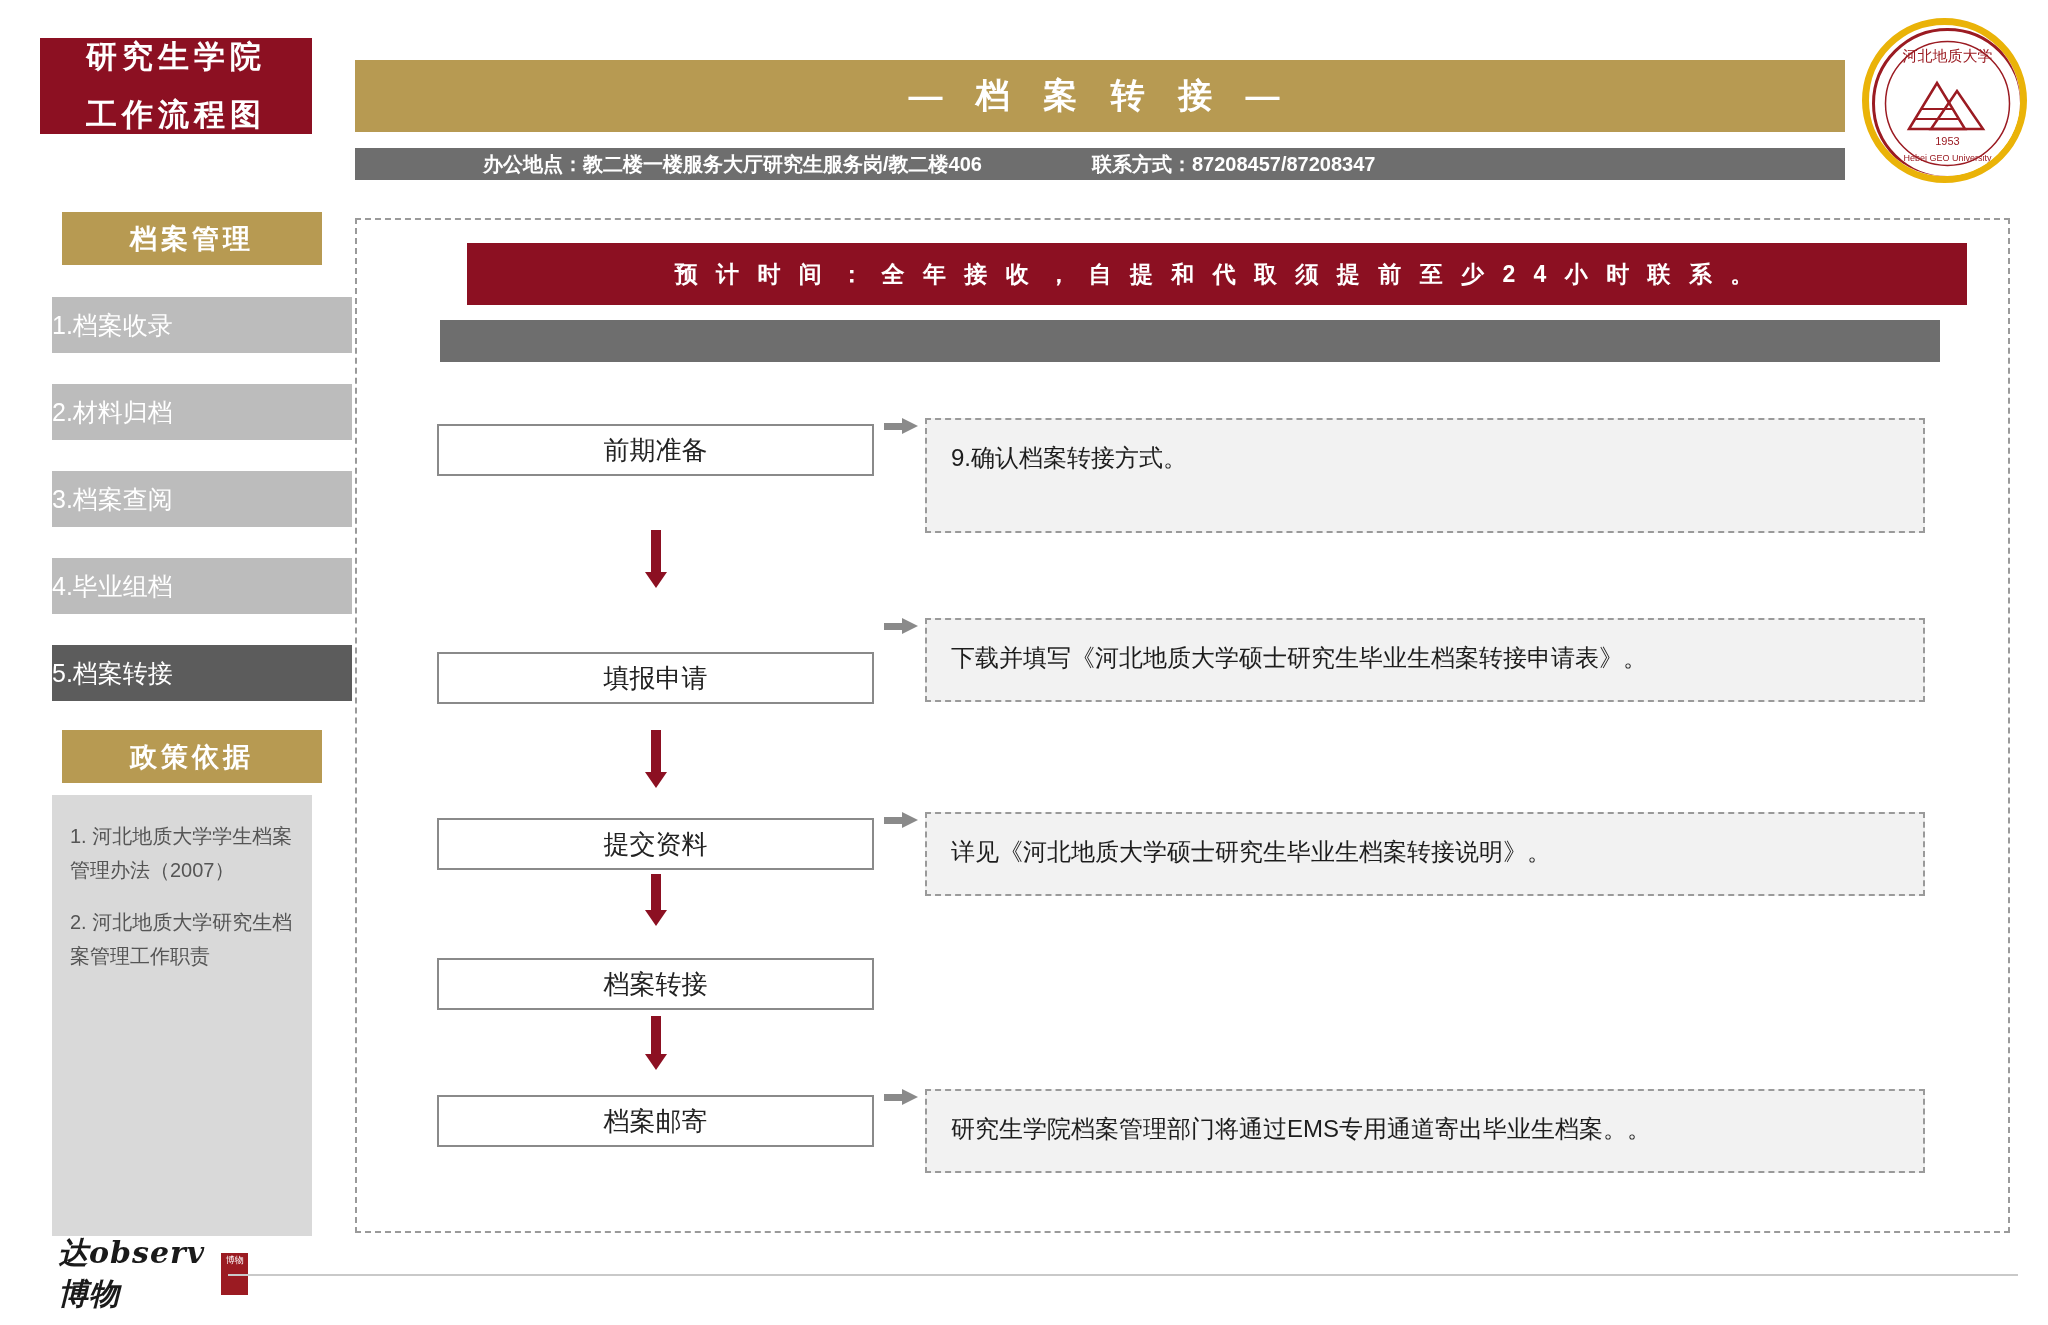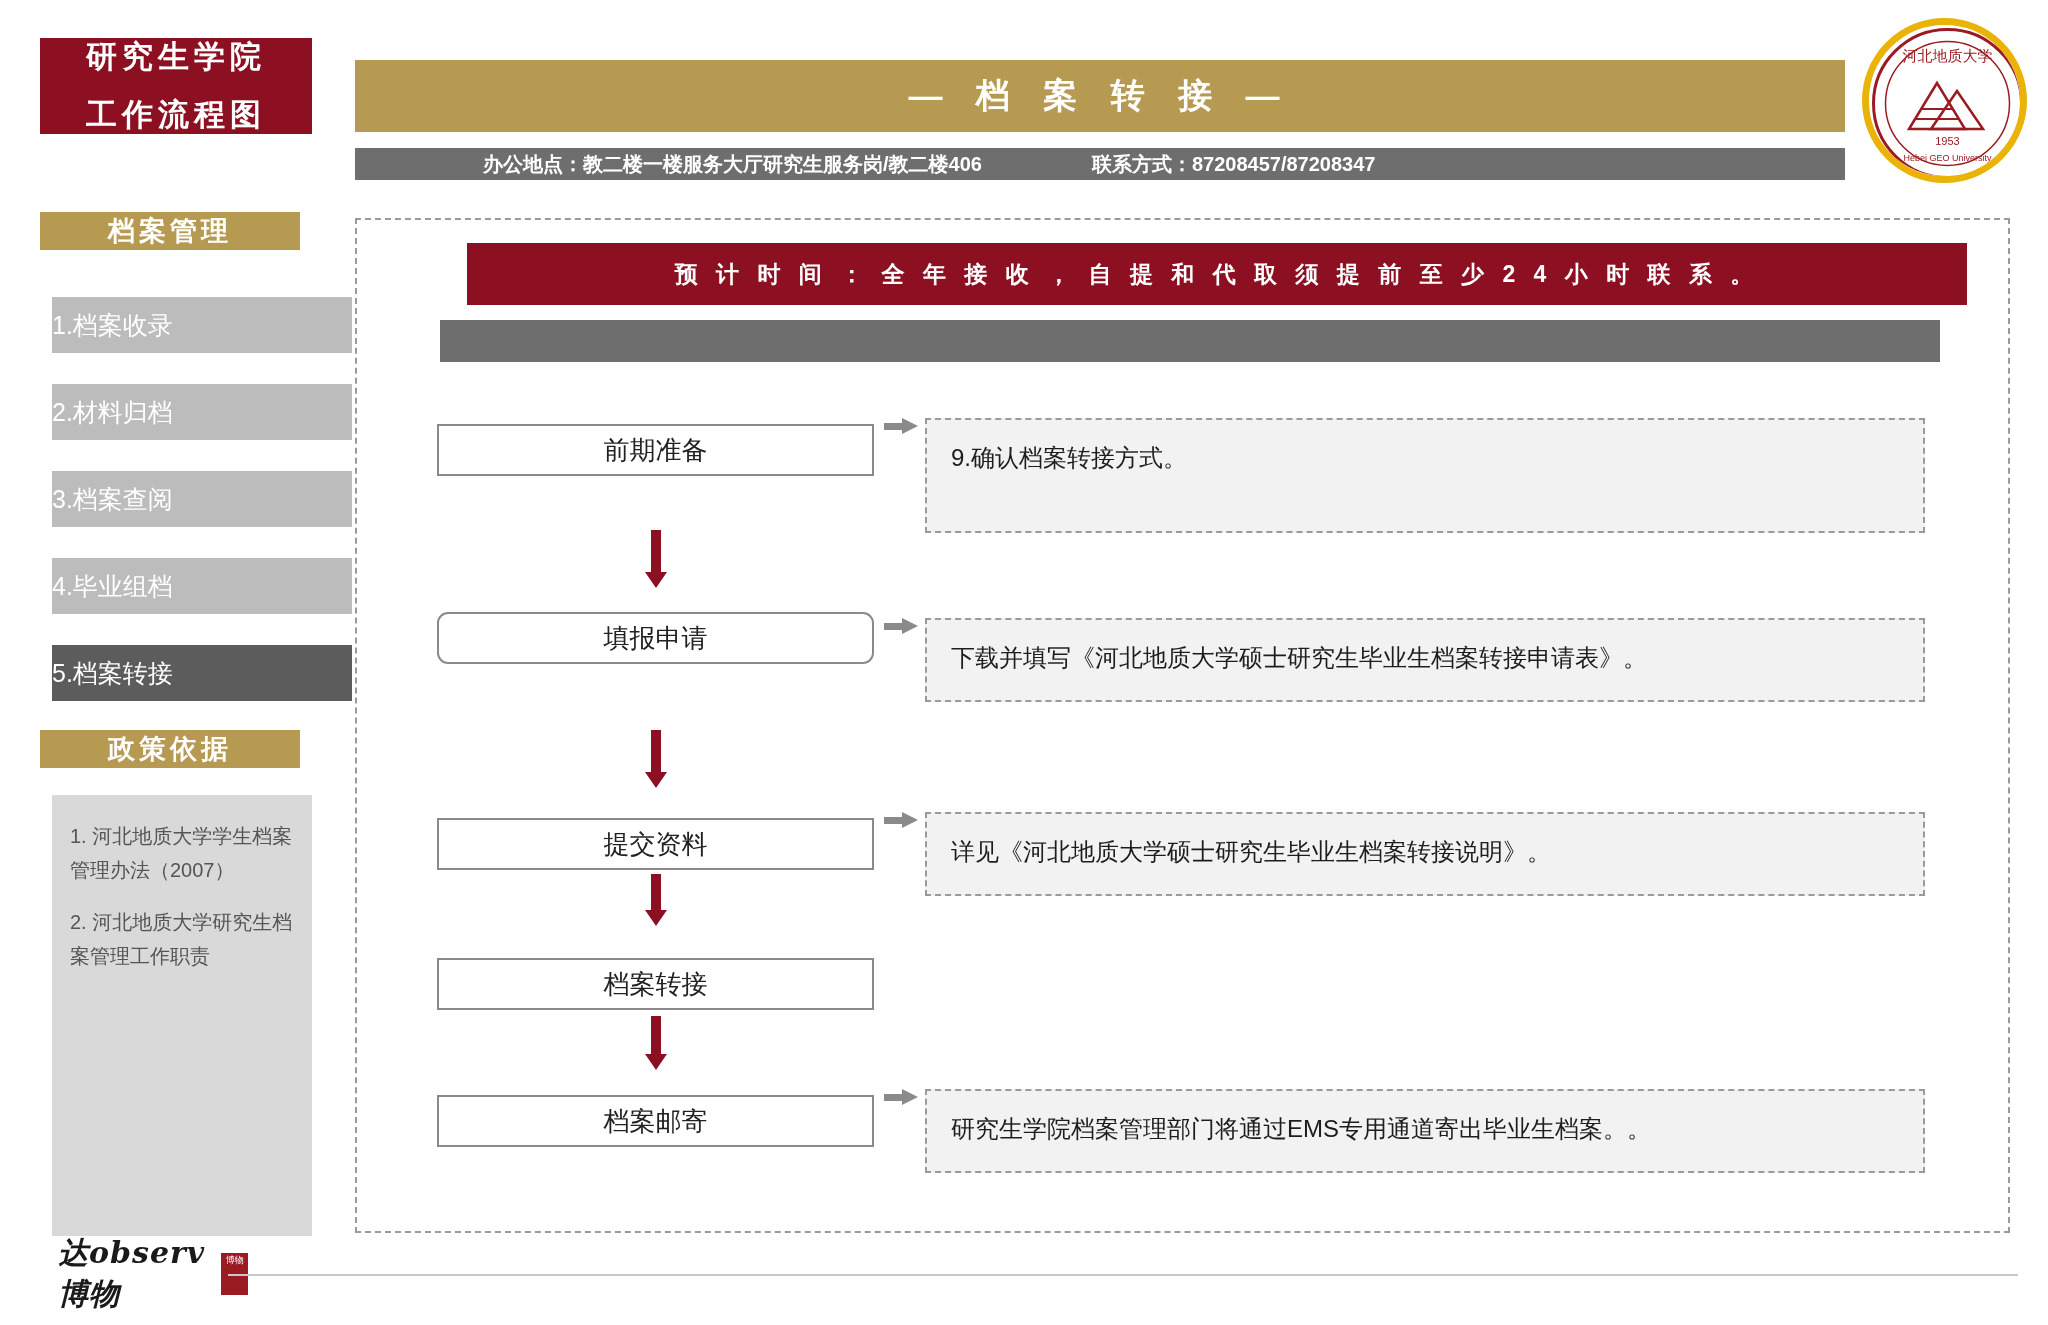--- a/index.html
+++ b/index.html
@@ -39,23 +39,23 @@
   }
   #brand-block .ln {
     font-size: 31px;
     font-weight: bold;
     letter-spacing: 5px;
     line-height: 42px;
   }
 
   .side-header {
     position: absolute;
-    left: 12px;
+    left: 34px;
     width: 260px;
-    height: 38px;
+    height: 53px;
     background: #b79a52;
     color: #ffffff;
     font-size: 27px;
     font-weight: bold;
     letter-spacing: 4px;
     display: flex;
     align-items: center;
     justify-content: center;
   }
   .side-item {
@@ -363,21 +363,21 @@
     <div class="hhead"></div>
 </div>
 <div class="desc" style="top:418px; width:1000px; height:115px;">
   <div class="dline">9.确认档案转接方式。</div>
 </div>
 <div class="vararrow" style="top:530px; height:58px;">
   <div class="shaft" style="height:42px;"></div>
   <div class="head" style="top:42px;"></div>
 </div>
 
-<div class="step" style="top:612px;border-radius:11px;">
+<div class="step" style="top:652px;">
   <span>填报申请</span>
 </div>
 <div class="harrow" style="top:618px;">
   <div class="hshaft"></div>
     <div class="hhead"></div>
 </div>
 <div class="desc" style="top:618px; width:1000px; height:84px;">
   <div class="dline">下载并填写《河北地质大学硕士研究生毕业生档案转接申请表》。</div>
 </div>
 <div class="vararrow" style="top:730px; height:58px;">

